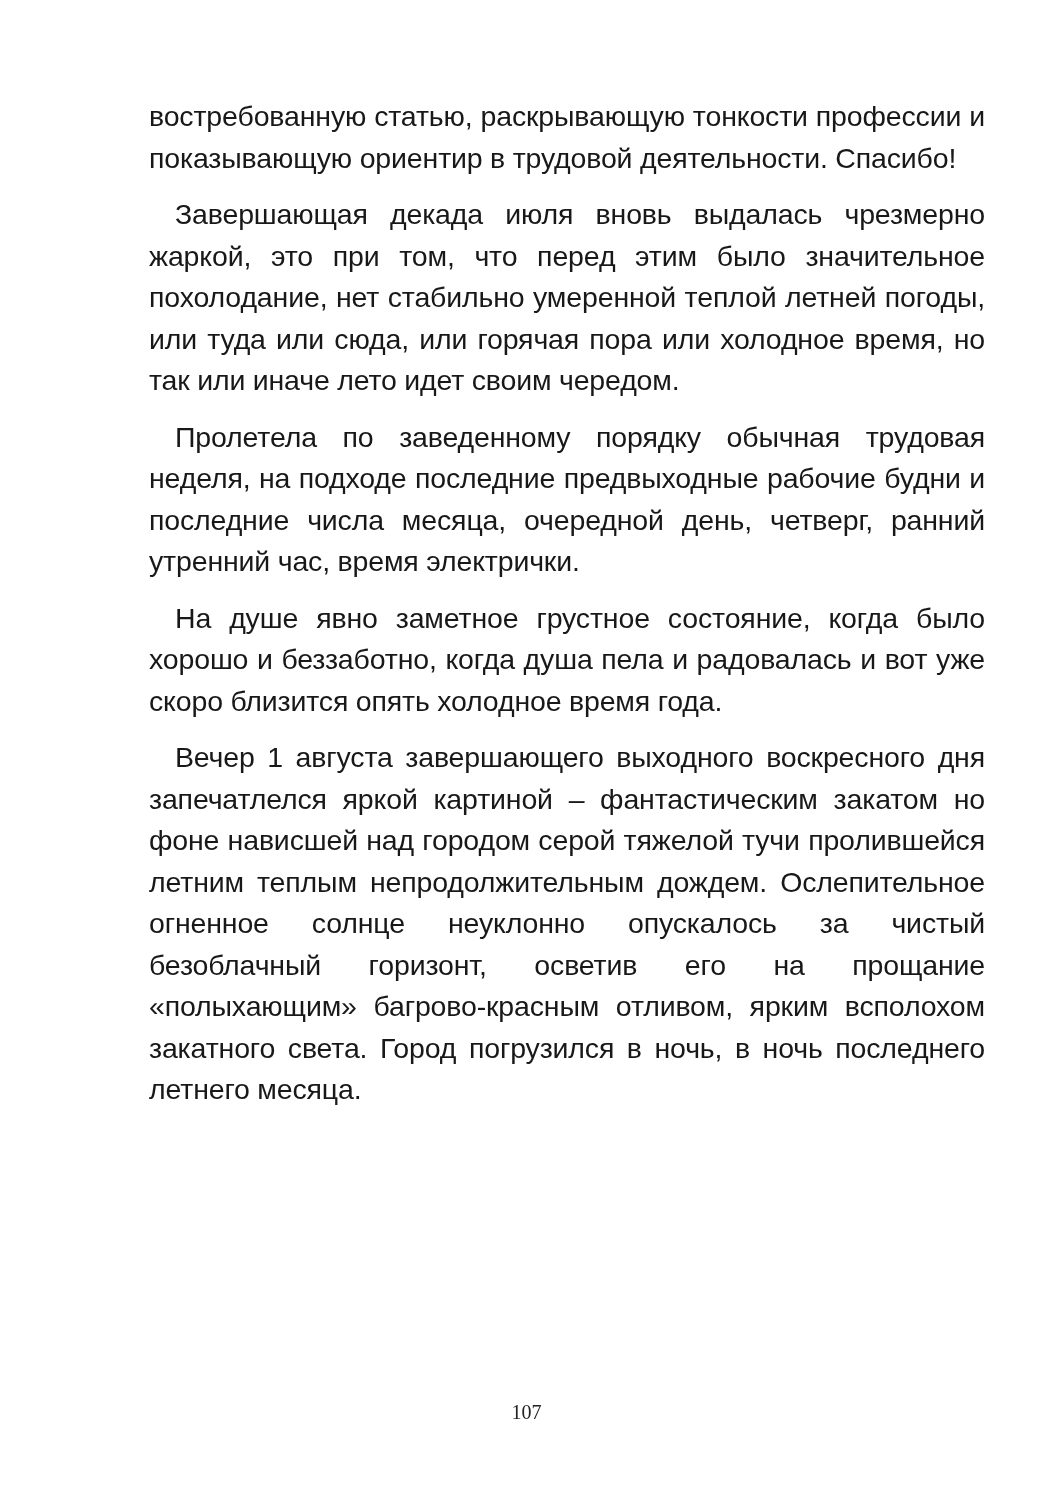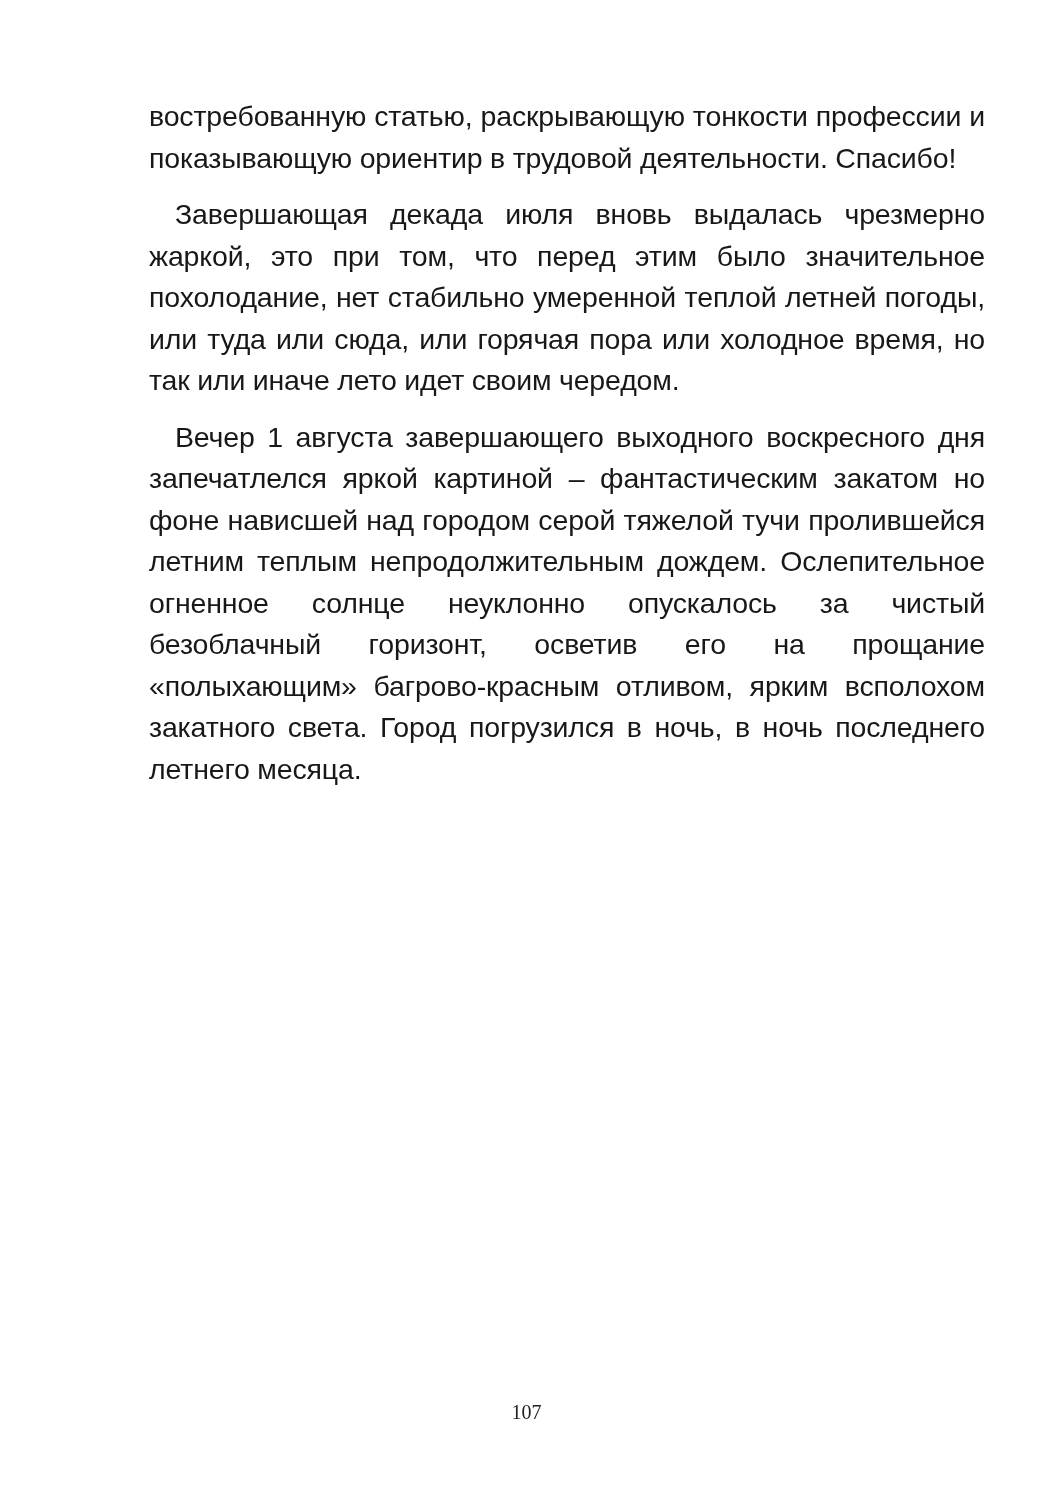--- a/index.html
+++ b/index.html
@@ -63,22 +63,24 @@
 <body>
 
 <div class="page">
 
   <div class="text-column">
 
     <p class="paragraph no-indent">востребованную статью, раскрывающую тонкости профессии и показывающую ориентир в трудовой деятельности. Спасибо!</p>
 
     <p class="paragraph">Завершающая декада июля вновь выдалась чрезмерно жаркой, это при том, что перед этим было значительное похолодание, нет стабильно умеренной теплой летней погоды, или туда или сюда, или горячая пора или холодное время, но так или иначе лето идет своим чередом.</p>
 
+    <p class="paragraph">Пролетела по заведенному порядку обычная трудовая неделя, на подходе последние предвыходные рабочие будни и последние числа месяца, очередной день, четверг, ранний утренний час, время электрички.</p>
 
 
+    <p class="paragraph">На душе явно заметное грустное состояние, когда было хорошо и беззаботно, когда душа пела и радовалась и вот уже скоро близится опять холодное время года.</p>
 
     <p class="paragraph">Вечер 1 августа завершающего выходного воскресного дня запечатлелся яркой картиной – фантастическим закатом но фоне нависшей над городом серой тяжелой тучи пролившейся летним теплым непродолжительным дождем. Ослепительное огненное солнце неуклонно опускалось за чистый безоблачный горизонт, осветив его на прощание «полыхающим» багрово-красным отливом, ярким всполохом закатного света. Город погрузился в ночь, в ночь последнего летнего месяца.</p>
 
   </div>
 
   <div class="page-number">107</div>
 
 </div>
 
 </body></html>

